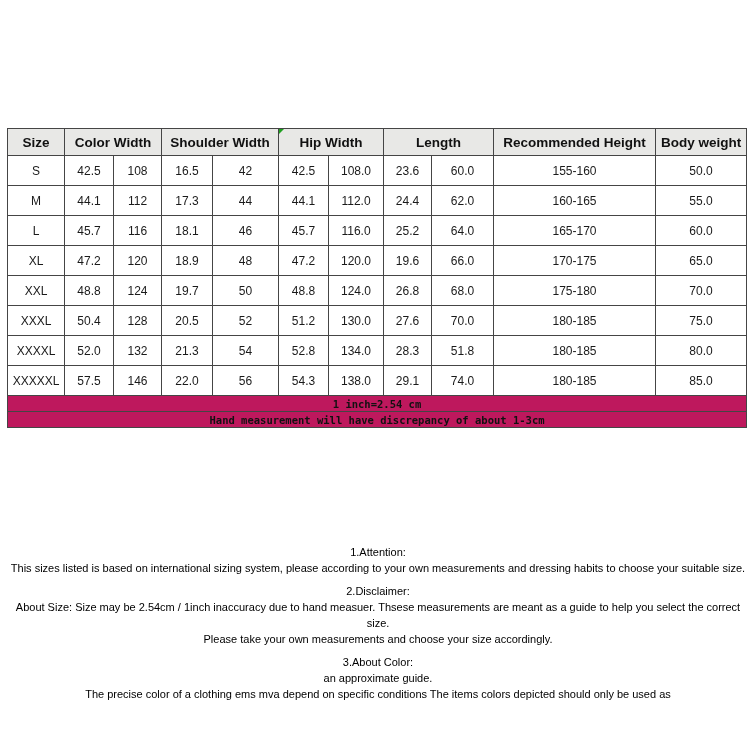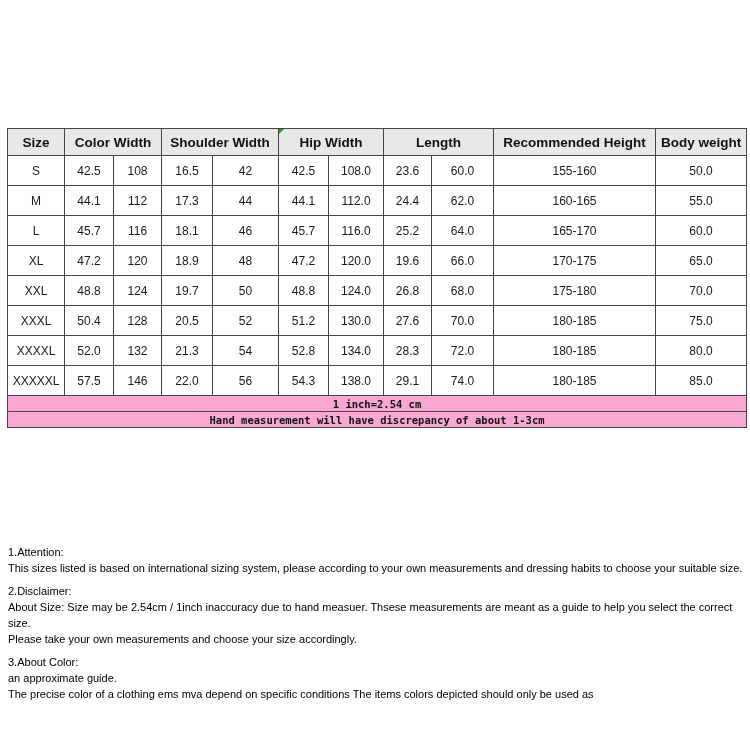--- a/index.html
+++ b/index.html
@@ -41,38 +41,39 @@
     color:#222222;
   }
   tbody tr{height:30px;background:#ffffff;}
   tbody td{font-size:12px;color:#1a1a1a;}
   tfoot tr{height:16px;}
   .footnote{
     font-family:"DejaVu Sans Mono",monospace;
     font-weight:bold;
     font-size:10.5px;
     color:#111111;
-    background:#f9a8d4;
+    background:#be185d;
   }
   .marked{position:relative;}
   .marked::before{
     content:"";
     position:absolute;
     left:0;top:0;
     width:0;height:0;
     border-top:5px solid #1fa01f;
     border-right:5px solid transparent;
   }
   .notes{
     position:absolute;
     left:8px;top:544px;
     width:740px;
     font-size:11px;
     line-height:16px;
     color:#000000;
+    text-align:center;
   }
   .note-block{margin-bottom:7px;}
 </style>
 </head>
 <body>
 
 <div class="table-wrap">
   <table>
     <colgroup>
         <col style="width: 57px;">
@@ -179,21 +180,21 @@
         </tr>
         <tr>
           <td>XXXXL</td>
           <td>52.0</td>
           <td>132</td>
           <td>21.3</td>
           <td>54</td>
           <td>52.8</td>
           <td>134.0</td>
           <td>28.3</td>
-          <td>72.0</td>
+          <td>51.8</td>
           <td>180-185</td>
           <td>80.0</td>
         </tr>
         <tr>
           <td>XXXXXL</td>
           <td>57.5</td>
           <td>146</td>
           <td>22.0</td>
           <td>56</td>
           <td>54.3</td>

